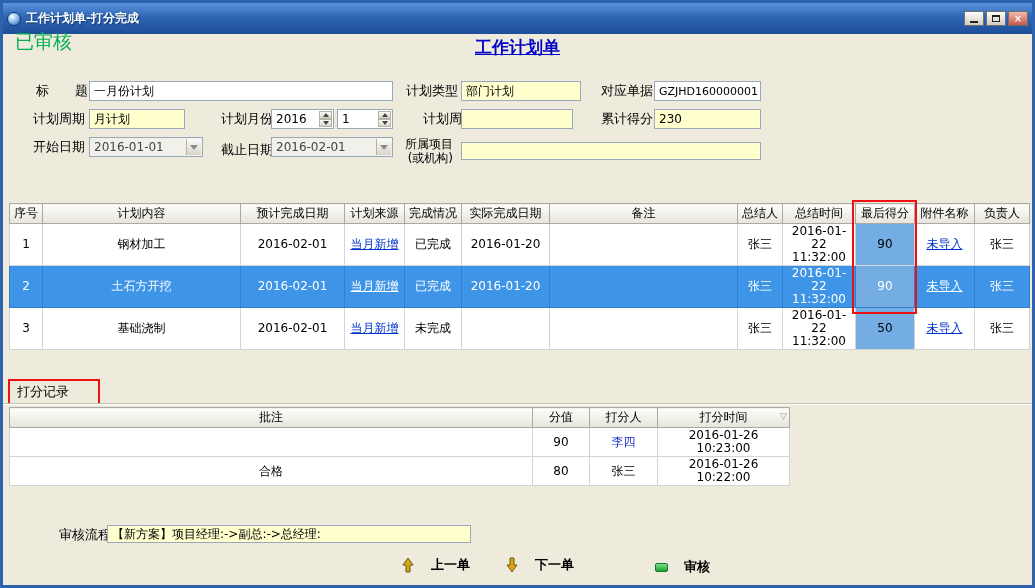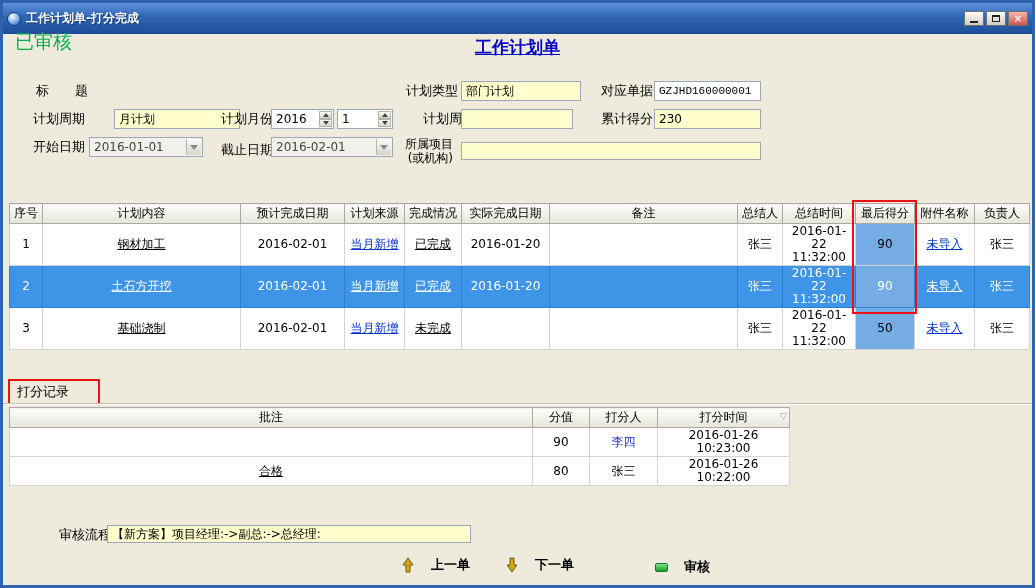--- a/index.html
+++ b/index.html
@@ -46,21 +46,21 @@
     border-bottom:4px solid #444; }
   .tri-d { width:0; height:0; border-left:3px solid transparent; border-right:3px solid transparent;
     border-top:4px solid #444; }
   
   table.grid { border-collapse:collapse; table-layout:fixed; font-size:12px;
     background:#fff; border:1px solid #a6a6a6; }
   table.grid th { font-weight:normal; background:linear-gradient(180deg,#fdfdfb,#e6e4da);
     border:1px solid #a9a9a9; padding:1px 2px; overflow:hidden; white-space:nowrap; position:relative;}
   table.grid td { border:1px solid #d4d4d4; padding:1px 4px; overflow:hidden;
     text-align:center; line-height:13px; }
-  .c-left { text-align:center;text-decoration:underline; }
+  .c-left { text-align:center; }
   tr.sel td { background:#3e95e8; color:#fff; border-color:#2f7fd0; }
   td.score-cell { background:#74ace4; }
   tr.sel td.score-cell { background:#74ace4; color:#fff; }
   .link { color:#0033cc; text-decoration:underline; cursor:pointer; }
   tr.sel .link { color:#fff; }
   .red-box { position:absolute; border:2px solid #ee1111; pointer-events:none; }
   .sort-icon { position:absolute; right:2px; top:3px; font-size:9px; color:#999; }
   .scorer-hl { color:#2233cc; }
   .sep-line { position:absolute; left:0; right:0; height:0; border-top:1px solid #c2bfb2;
     box-shadow:0 1px 0 #ffffff; }
@@ -88,27 +88,28 @@
       <span class="wbtn wbtn-close">
           <span>×</span>
         </span>
     </span>
   </div>
 
   <div class="status">已审核</div>
   <div class="form-title"><span>工作计划单</span></div>
 
   <div class="lbl" style="left:33px;top:81px;">标　　题</div>
+  <div class="fld" style="left:86px;top:78px;width:304px;">一月份计划</div>
   <div class="lbl" style="left:403px;top:81px;">计划类型</div>
   <div class="fld yellow" style="left:458px;top:78px;width:120px;">部门计划</div>
   <div class="lbl" style="left:598px;top:81px;">对应单据</div>
-  <div class="fld" style="left:651px;top:78px;width:107px;font-size:11px;font-family:Liberation Mono, monospace;">GZJHD160000001</div>
+  <div class="fld" style="left:651px;top:78px;width:107px;font-size:11px;">GZJHD160000001</div>
 
   <div class="lbl" style="left:30px;top:109px;">计划周期</div>
-  <div class="fld yellow" style="left:86px;top:106px;width:126px;margin-left:25px;">月计划</div>
+  <div class="fld yellow" style="left:86px;top:106px;width:96px;">月计划</div>
   <div class="lbl" style="left:218px;top:109px;">计划月份</div>
   <div class="fld" style="left:268px;top:106px;width:63px;">
     <span>2016</span>
     <span class="spin">
         <div>
           <span class="tri-u"></span>
         </div>
         <div>
           <span class="tri-d"></span>
         </div>

